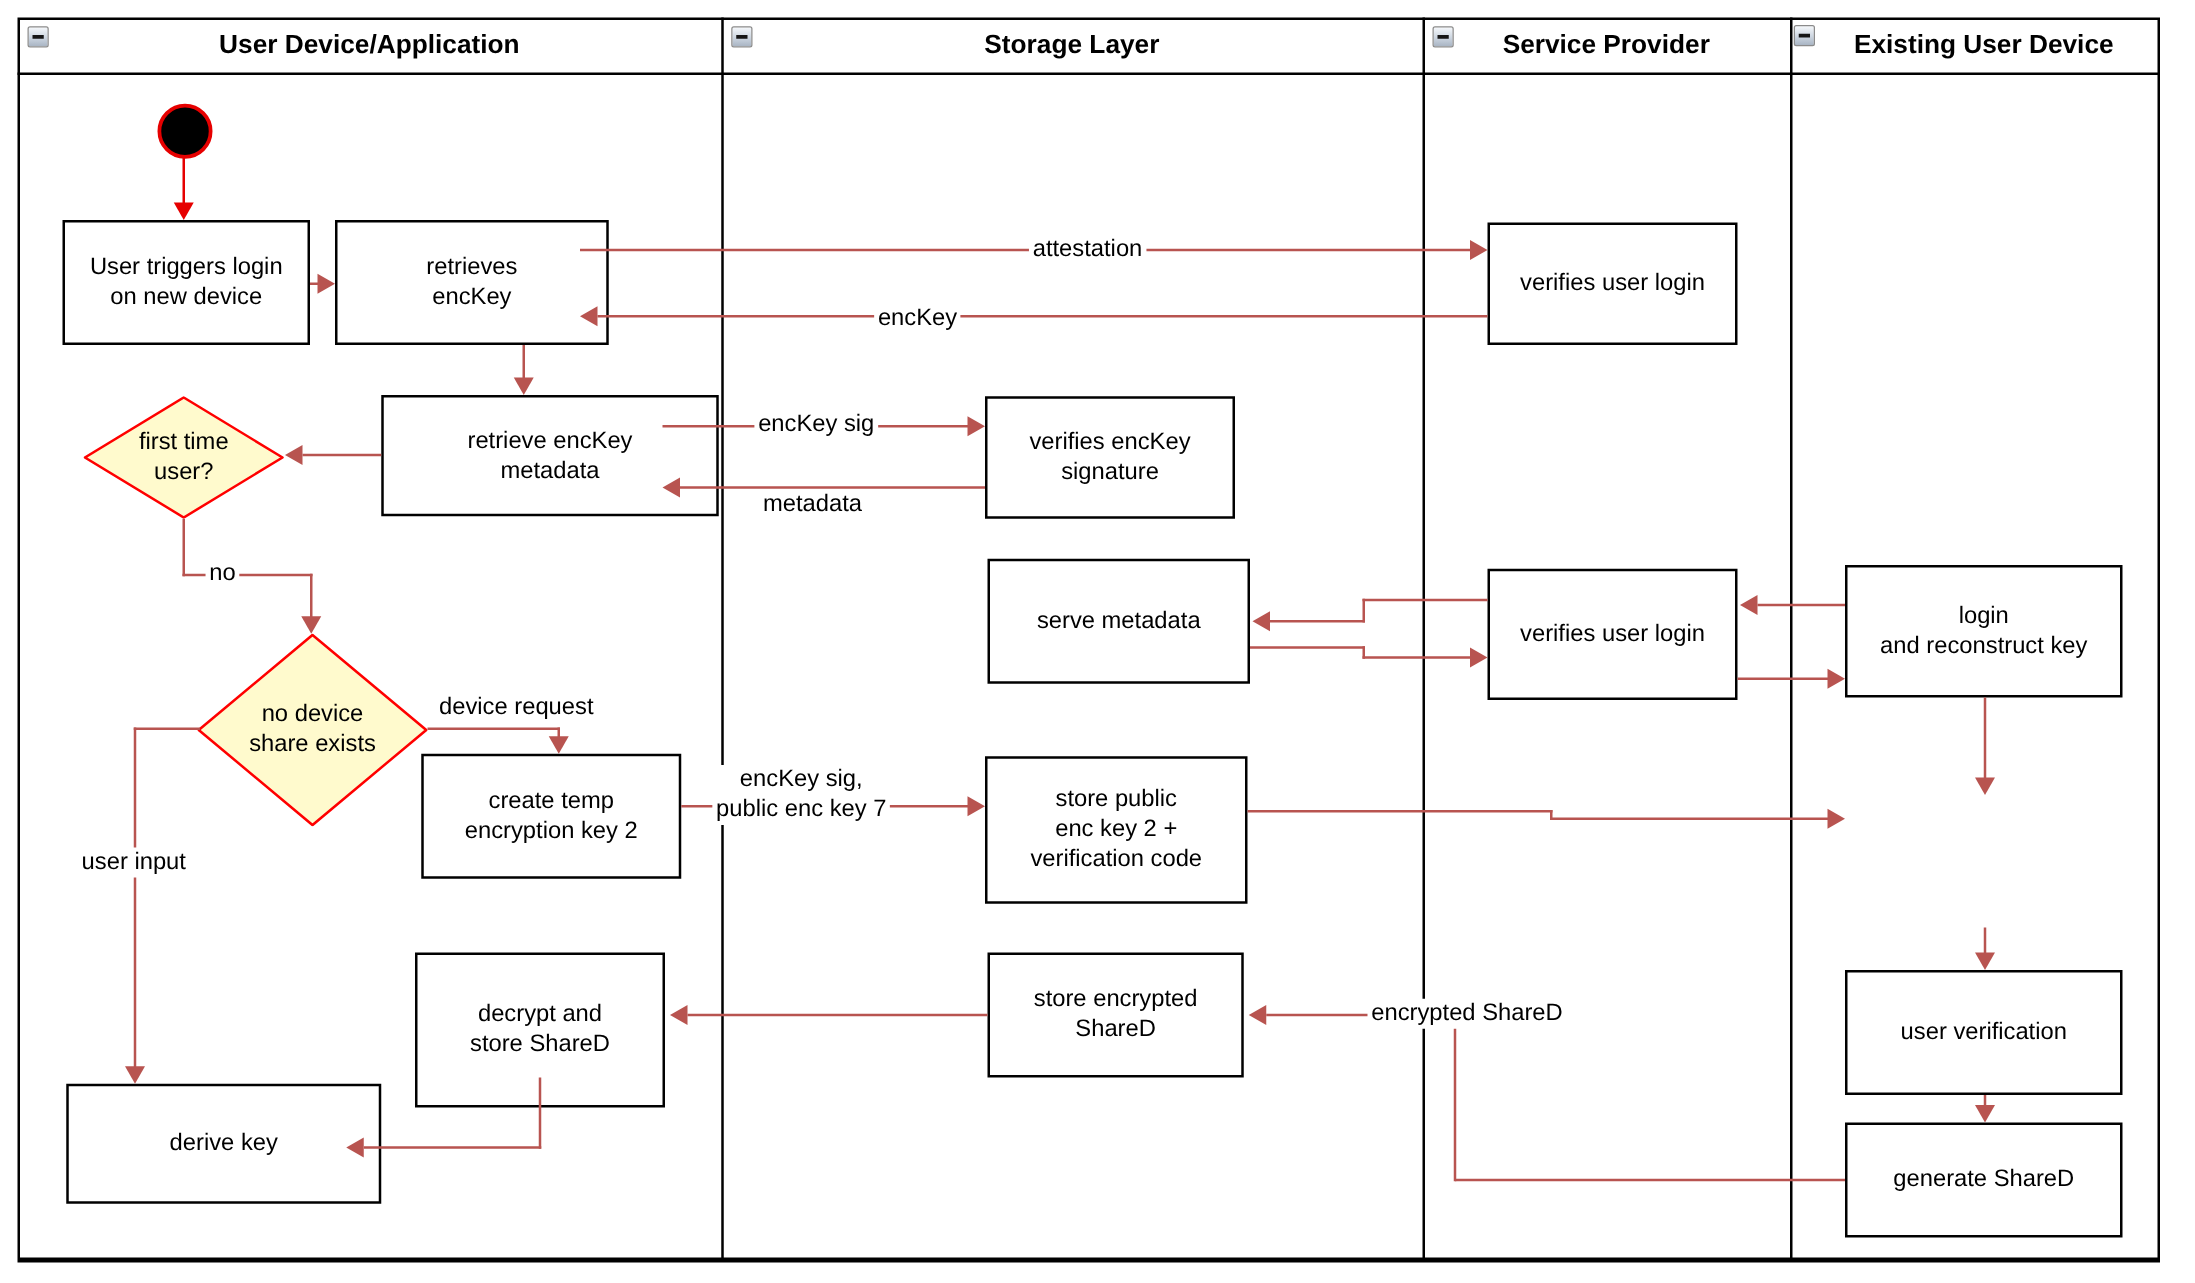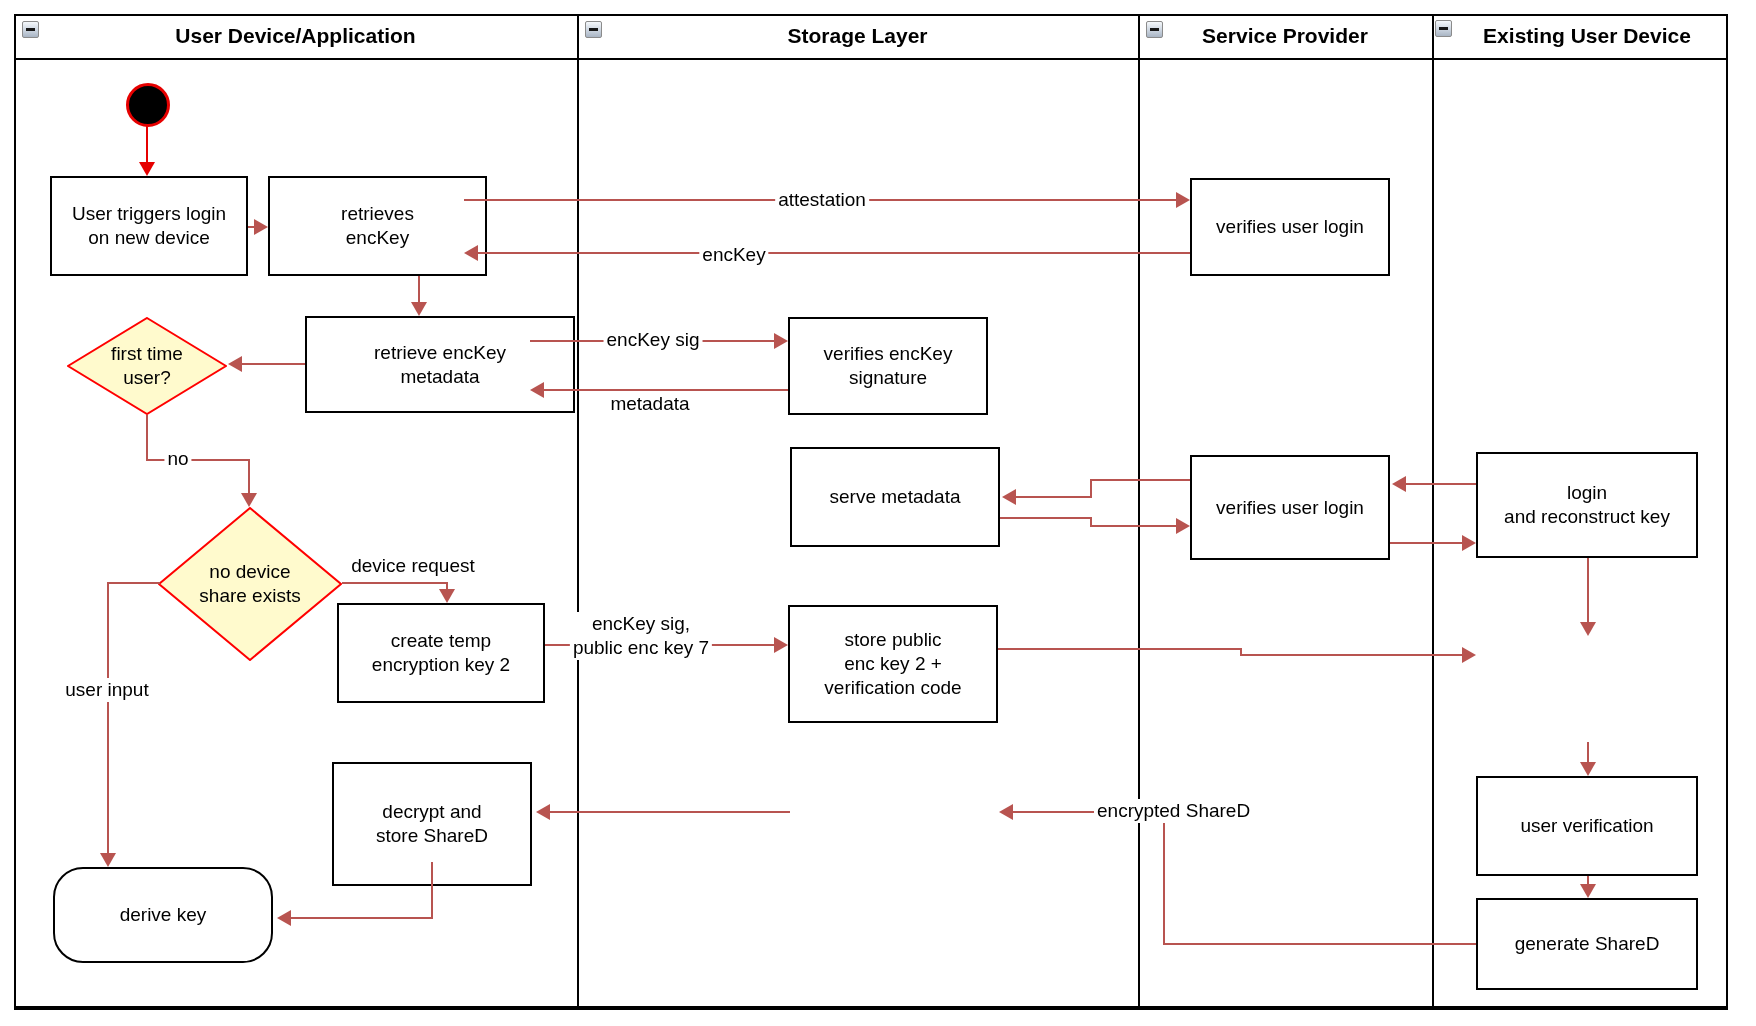--- a/index.html
+++ b/index.html
@@ -62,21 +62,21 @@
   <div class="node" style="left:50px;top:176px;width:198px;height:100px;">User triggers login
 on new device</div>
   <div class="node" style="left:268px;top:176px;width:219px;height:100px;">retrieves
 encKey</div>
   <div class="node" style="left:305px;top:316px;width:270px;height:97px;">retrieve encKey
 metadata</div>
   <div class="node" style="left:337px;top:603px;width:208px;height:100px;">create temp
 encryption key 2</div>
   <div class="node" style="left:332px;top:762px;width:200px;height:124px;">decrypt and
 store ShareD</div>
-  <div class="node" style="left:53px;top:867px;width:220px;height:96px;border-radius:30px;">derive key</div>
+  <div class="node" style="left:53px;top:867px;width:252px;height:96px;">derive key</div>
 
   <div class="diamond" style="left:67px;top:317px;width:160px;height:98px;">
     <svg width="160" height="98">
       <polygon points="80,1 159,49 80,97 1,49" fill="#fffacd" stroke="#ff0000" stroke-width="2"></polygon>
     </svg>
     <div class="dtext">first time
 user?</div>
   </div>
   <div class="diamond" style="left:158px;top:507px;width:184px;height:154px;">
     <svg width="184" height="154">
@@ -85,38 +85,40 @@
     <div class="dtext">no device
 share exists</div>
   </div>
 
   <div class="node" style="left:788px;top:317px;width:200px;height:98px;">verifies encKey
 signature</div>
   <div class="node" style="left:790px;top:447px;width:210px;height:100px;">serve metadata</div>
   <div class="node" style="left:788px;top:605px;width:210px;height:118px;">store public
 enc key 2 +
 verification code</div>
+  <div class="node" style="left:790px;top:762px;width:205px;height:100px;">store encrypted
+ShareD</div>
 
   <div class="node" style="left:1190px;top:178px;width:200px;height:98px;">verifies user login</div>
   <div class="node" style="left:1190px;top:455px;width:200px;height:105px;">verifies user login</div>
 
   <div class="node" style="left:1476px;top:452px;width:222px;height:106px;">login
 and reconstruct key</div>
   <div class="node" style="left:1476px;top:898px;width:222px;height:92px;">generate ShareD</div>
   <div class="node" style="left:1476px;top:776px;width:222px;height:100px;">user verification</div>
 
   <div class="vl init" style="left:146px;top:126px;height:38px;"></div>
   <div class="ah ah-down init" style="left:139px;top:162px;"></div>
 
   <div class="hl" style="left:248px;top:226px;width:8px;"></div>
   <div class="ah ah-right" style="left:254px;top:219px;"></div>
 
   <div class="hl" style="left:464px;top:199px;width:712px;"></div>
   <div class="ah ah-right" style="left:1176px;top:192px;"></div>
-  <div class="elabel center" style="left:822px;top:188px;">attestation</div>
+  <div class="elabel center" style="left:870px;top:188px;">attestation</div>
 
   <div class="hl" style="left:478px;top:252px;width:712px;"></div>
   <div class="ah ah-left" style="left:464px;top:245px;"></div>
   <div class="elabel center" style="left:734px;top:243px;">encKey</div>
 
   <div class="vl" style="left:418px;top:276px;height:28px;"></div>
   <div class="ah ah-down" style="left:411px;top:302px;"></div>
 
   <div class="hl" style="left:242px;top:363px;width:63px;"></div>
   <div class="ah ah-left" style="left:228px;top:356px;"></div>

